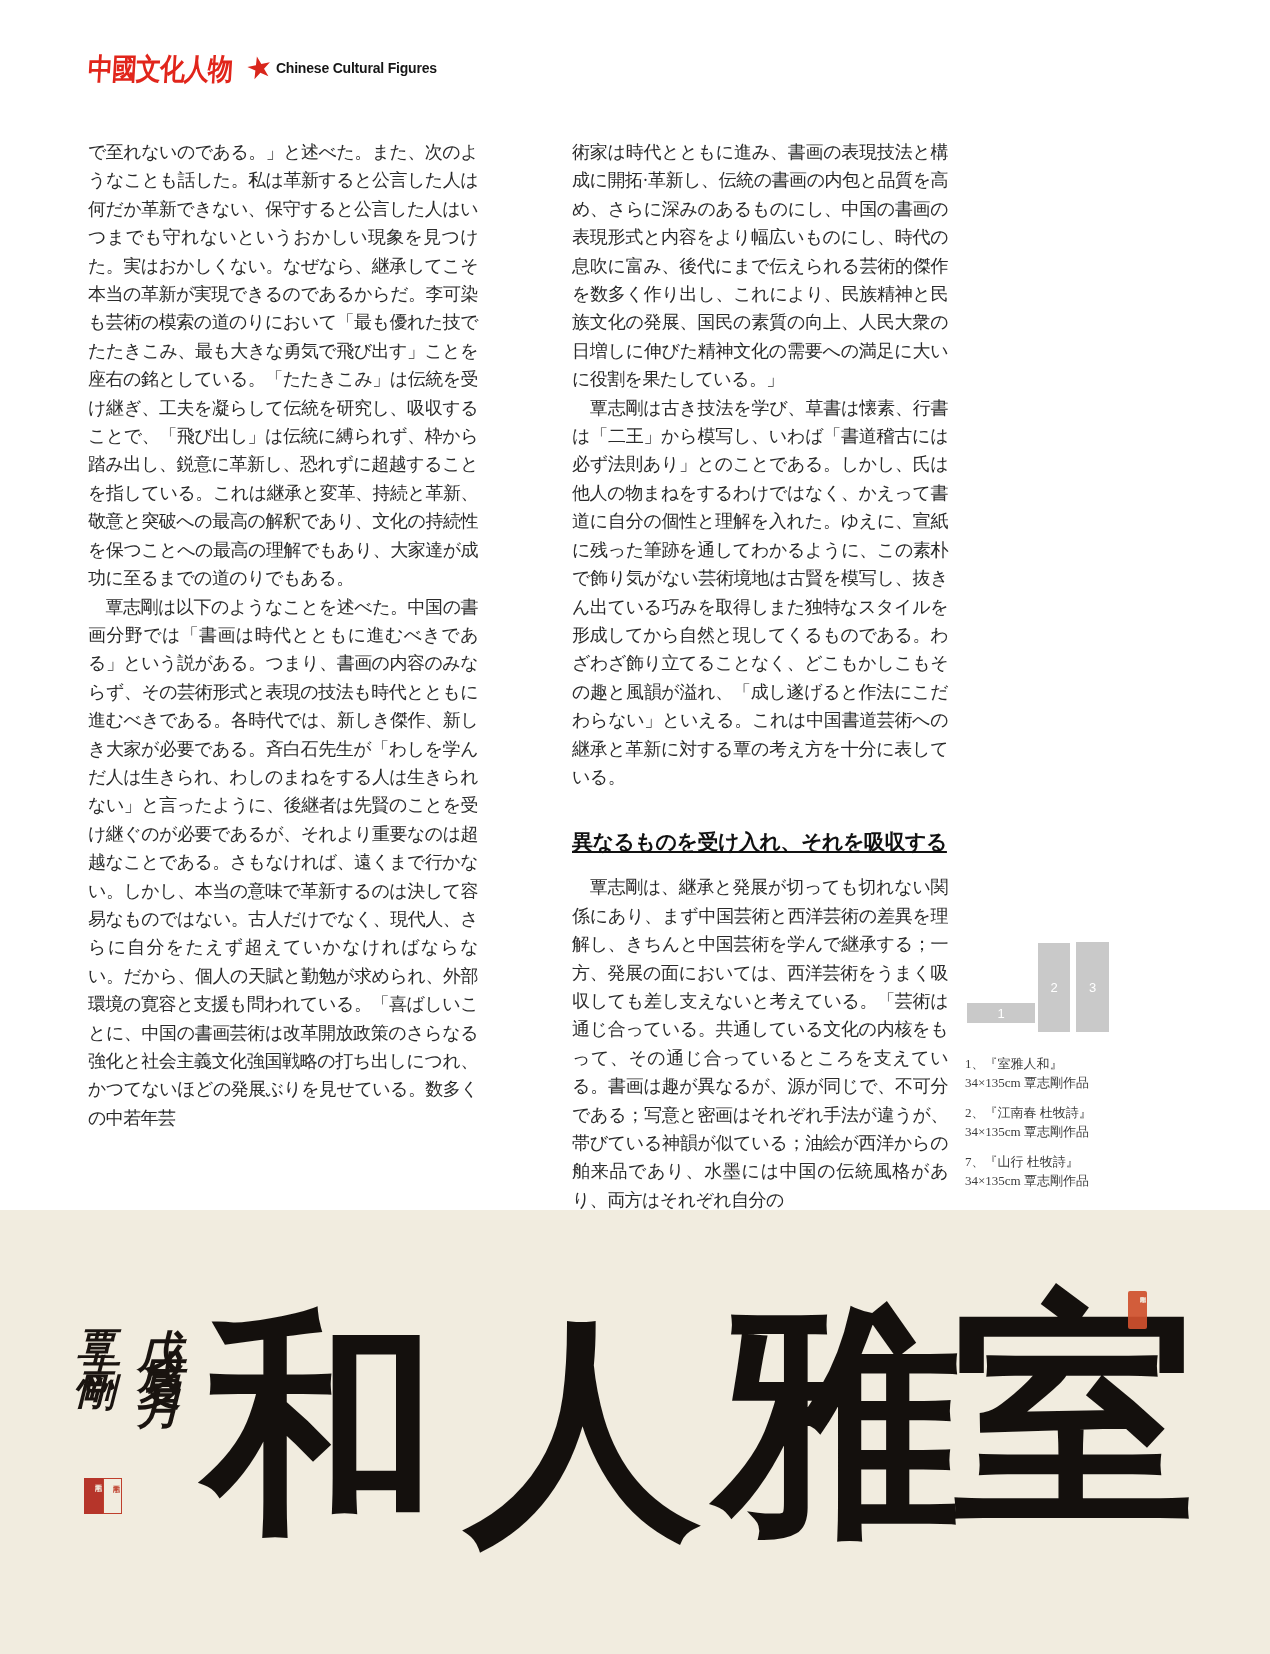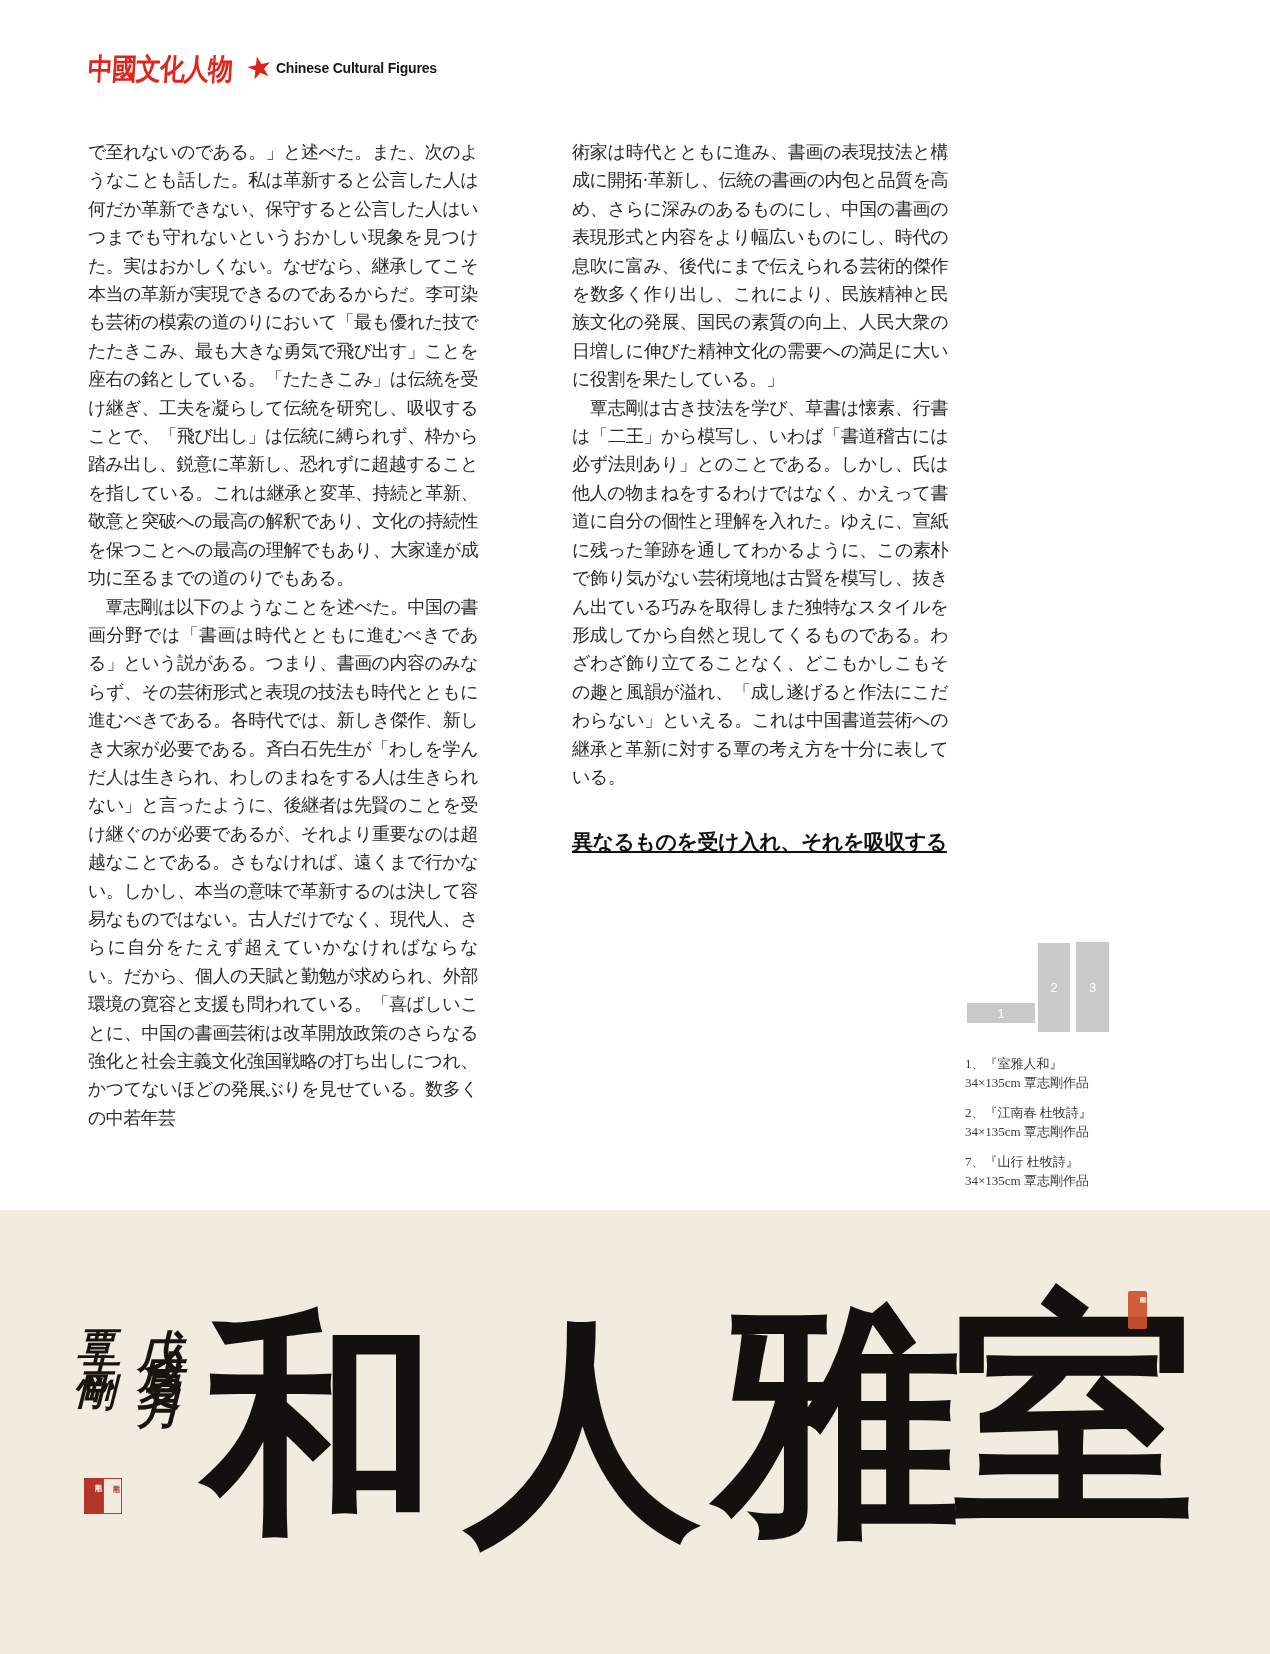--- a/index.html
+++ b/index.html
@@ -66,20 +66,21 @@
 
   <div class="col col-left">
     <p>で至れないのである。」と述べた。また、次のようなことも話した。私は革新すると公言した人は何だか革新できない、保守すると公言した人はいつまでも守れないというおかしい現象を見つけた。実はおかしくない。なぜなら、継承してこそ本当の革新が実現できるのであるからだ。李可染も芸術の模索の道のりにおいて「最も優れた技でたたきこみ、最も大きな勇気で飛び出す」ことを座右の銘としている。「たたきこみ」は伝統を受け継ぎ、工夫を凝らして伝統を研究し、吸収することで、「飛び出し」は伝統に縛られず、枠から踏み出し、鋭意に革新し、恐れずに超越することを指している。これは継承と変革、持続と革新、敬意と突破への最高の解釈であり、文化の持続性を保つことへの最高の理解でもあり、大家達が成功に至るまでの道のりでもある。</p>
     <p>　覃志剛は以下のようなことを述べた。中国の書画分野では「書画は時代とともに進むべきである」という説がある。つまり、書画の内容のみならず、その芸術形式と表現の技法も時代とともに進むべきである。各時代では、新しき傑作、新しき大家が必要である。斉白石先生が「わしを学んだ人は生きられ、わしのまねをする人は生きられない」と言ったように、後継者は先賢のことを受け継ぐのが必要であるが、それより重要なのは超越なことである。さもなければ、遠くまで行かない。しかし、本当の意味で革新するのは決して容易なものではない。古人だけでなく、現代人、さらに自分をたえず超えていかなければならない。だから、個人の天賦と勤勉が求められ、外部環境の寛容と支援も問われている。「喜ばしいことに、中国の書画芸術は改革開放政策のさらなる強化と社会主義文化強国戦略の打ち出しにつれ、かつてないほどの発展ぶりを見せている。数多くの中若年芸</p>
   </div>
 
   <div class="col col-right">
     <p>術家は時代とともに進み、書画の表現技法と構成に開拓·革新し、伝統の書画の内包と品質を高め、さらに深みのあるものにし、中国の書画の表現形式と内容をより幅広いものにし、時代の息吹に富み、後代にまで伝えられる芸術的傑作を数多く作り出し、これにより、民族精神と民族文化の発展、国民の素質の向上、人民大衆の日増しに伸びた精神文化の需要への満足に大いに役割を果たしている。」</p>
     <p>　覃志剛は古き技法を学び、草書は懐素、行書は「二王」から模写し、いわば「書道稽古には必ず法則あり」とのことである。しかし、氏は他人の物まねをするわけではなく、かえって書道に自分の個性と理解を入れた。ゆえに、宣紙に残った筆跡を通してわかるように、この素朴で飾り気がない芸術境地は古賢を模写し、抜きん出ている巧みを取得しまた独特なスタイルを形成してから自然と現してくるものである。わざわざ飾り立てることなく、どこもかしこもその趣と風韻が溢れ、「成し遂げると作法にこだわらない」といえる。これは中国書道芸術への継承と革新に対する覃の考え方を十分に表している。</p>
     <h2 class="section-heading">異なるものを受け入れ、それを吸収する</h2>
+    <p>　覃志剛は、継承と発展が切っても切れない関係にあり、まず中国芸術と西洋芸術の差異を理解し、きちんと中国芸術を学んで継承する；一方、発展の面においては、西洋芸術をうまく吸収しても差し支えないと考えている。「芸術は通じ合っている。共通している文化の内核をもって、その通じ合っているところを支えている。書画は趣が異なるが、源が同じで、不可分である；写意と密画はそれぞれ手法が違うが、帯びている神韻が似ている；油絵が西洋からの舶来品であり、水墨には中国の伝統風格があり、両方はそれぞれ自分の</p>
   </div>
 
   <div class="thumbs">
     <div class="thumb thumb-1">
       <span>1</span>
     </div>
     <div class="thumb thumb-2">
       <span>2</span>
     </div>
     <div class="thumb thumb-3">

